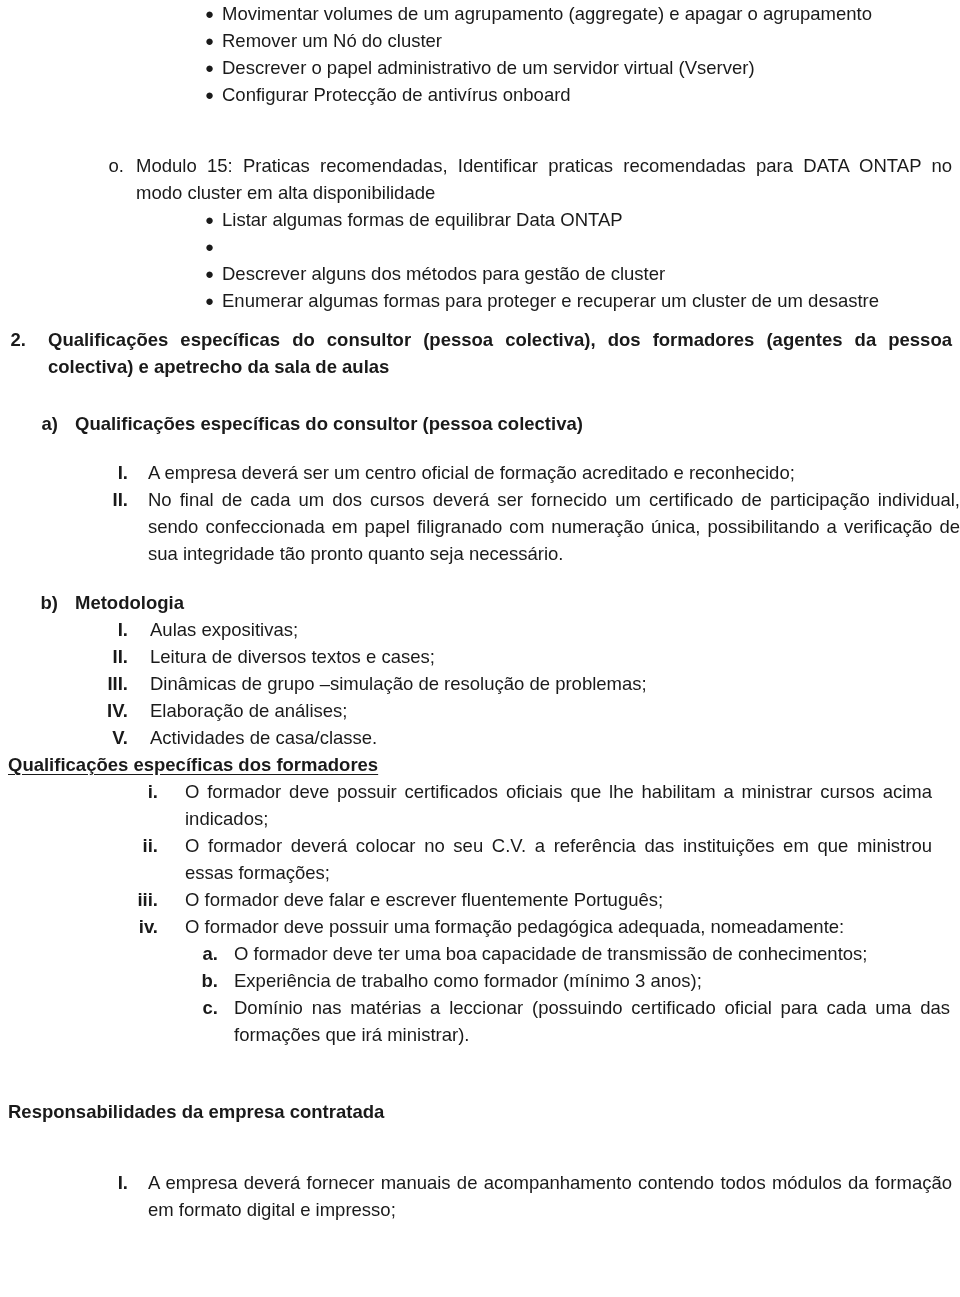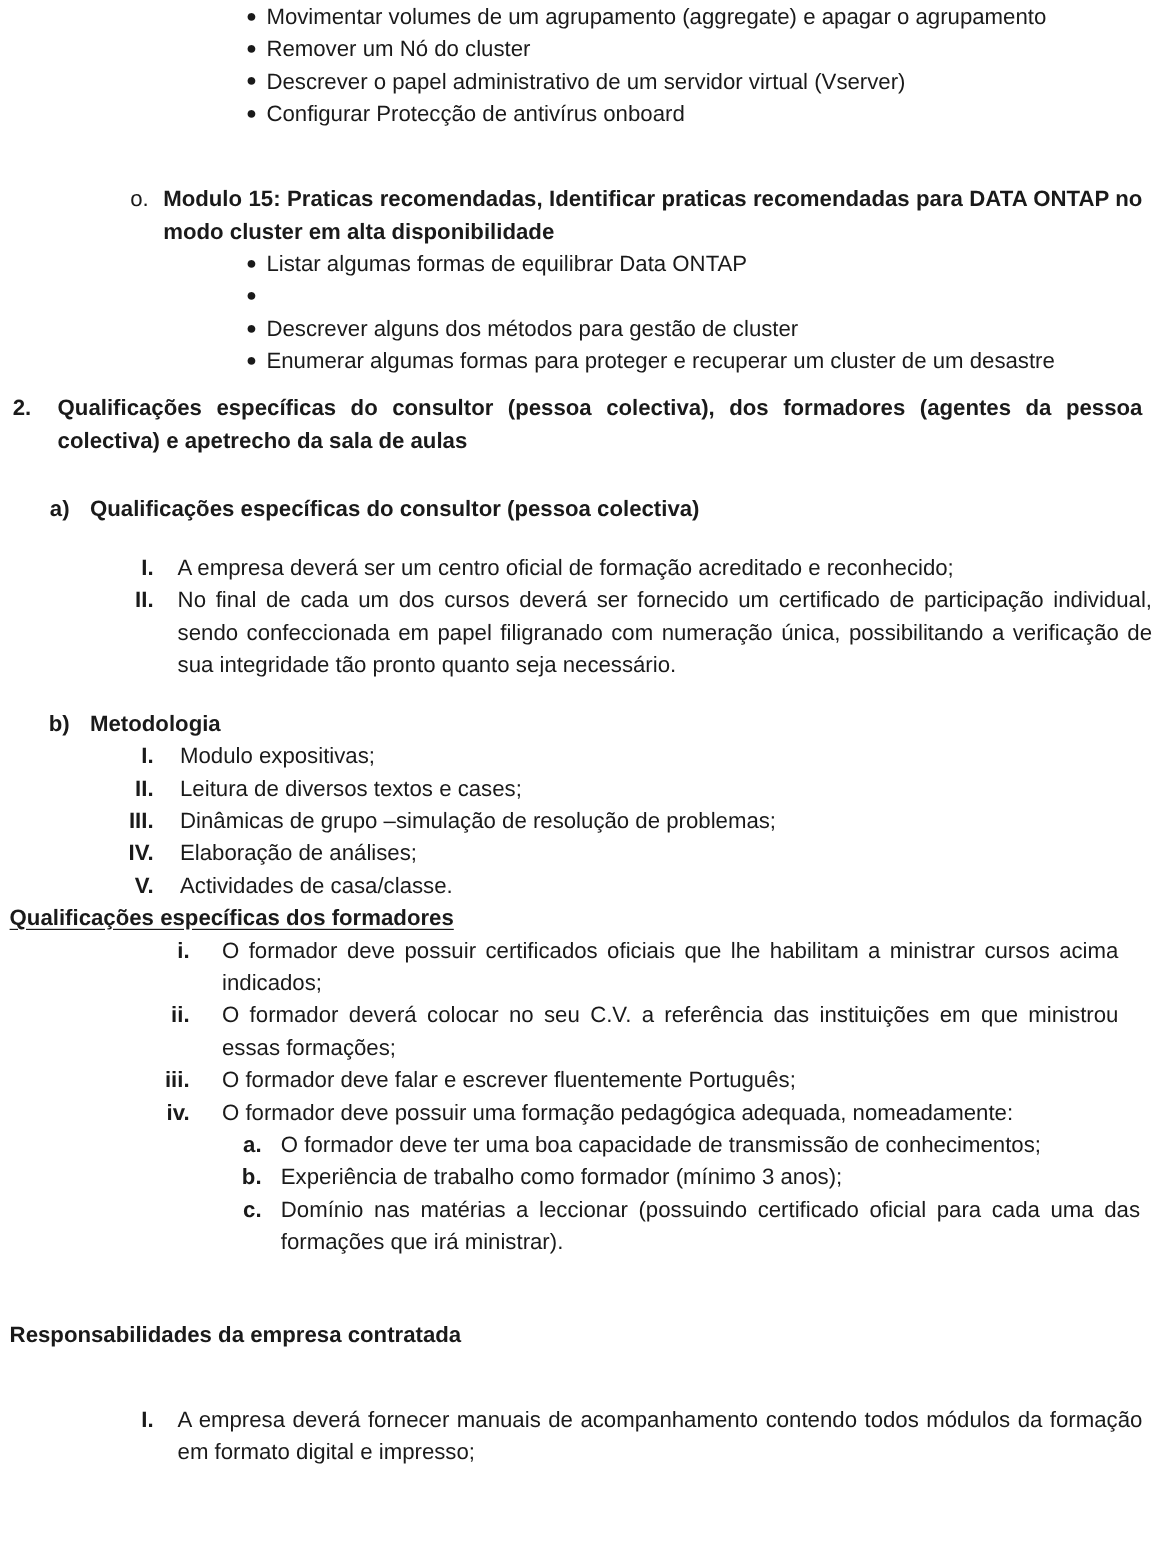--- a/index.html
+++ b/index.html
@@ -54,21 +54,21 @@
     flex: none;
     width: 17px;
     margin-left: 205px;
     font-size: 15px;
     line-height: 27px;
   }
   .bul .txt { flex: 1 1 auto; min-width: 0; }
 
   
   .lvl-o .marker { width: 124px; padding-right: 12px; }
-  .lvl-o .body   { padding-right: 8px; font-weight: bold; }
+  .lvl-o .body   { padding-right: 8px; }
 
   
   .lvl-num .marker { width: 26px; padding-right: 22px; }
   .lvl-num .body   { padding-right: 8px; }
 
   
   .lvl-alpha .marker { width: 58px; padding-right: 17px; }
   .lvl-alpha .body   { padding-right: 1px; }
 
   
@@ -177,21 +177,21 @@
   <div class="sp-22"></div>
 
   <div class="row lvl-alpha">
     <span class="marker bold">b)</span>
     <span class="body bold">Metodologia</span>
   </div>
 
   <div>
     <div class="row lvl-rom2">
       <span class="marker bold">I.</span>
-      <span class="body">Modulo expositivas;</span>
+      <span class="body">Aulas expositivas;</span>
     </div>
     <div class="row lvl-rom2">
       <span class="marker bold">II.</span>
       <span class="body">Leitura de diversos textos e cases;</span>
     </div>
     <div class="row lvl-rom2">
       <span class="marker bold">III.</span>
       <span class="body">Dinâmicas de grupo –simulação de resolução de problemas;</span>
     </div>
     <div class="row lvl-rom2">

